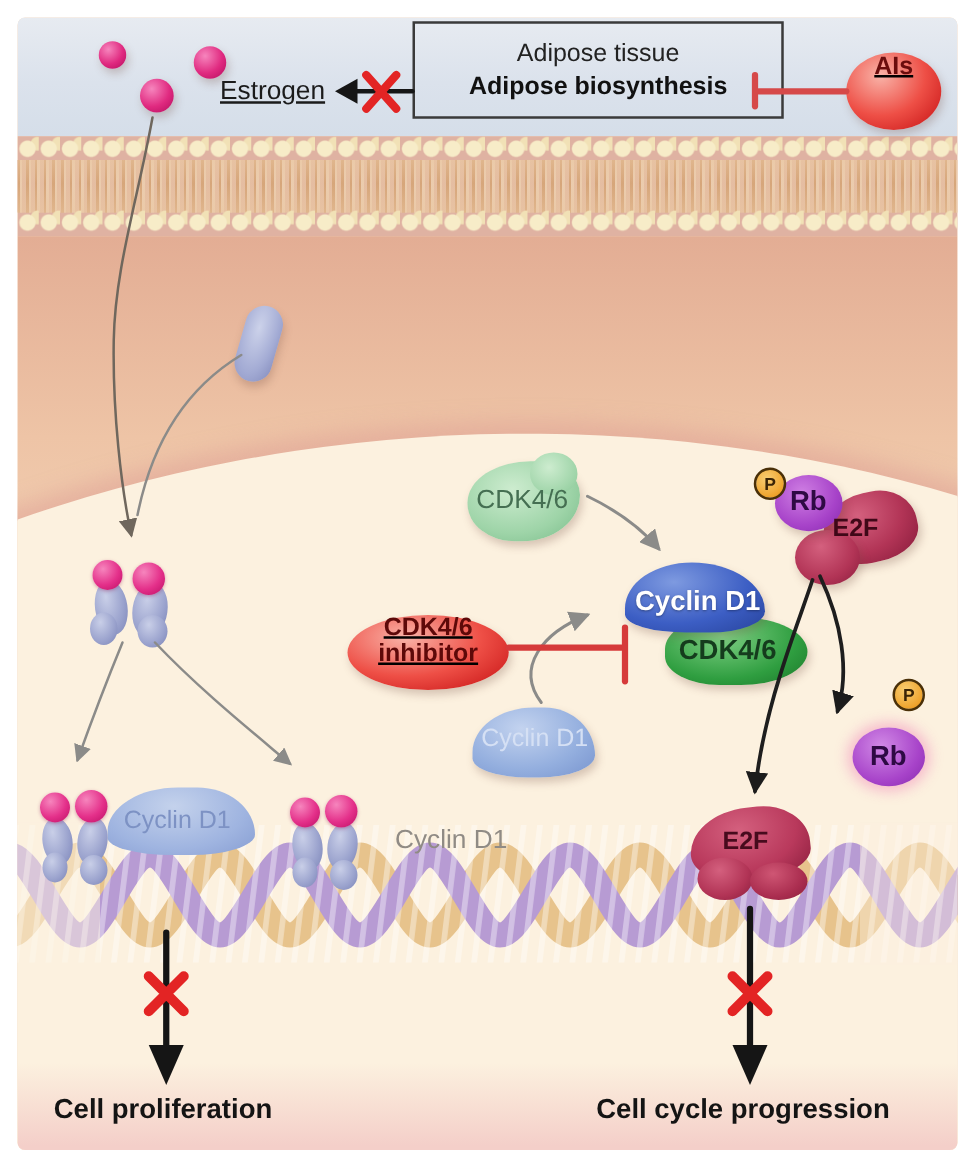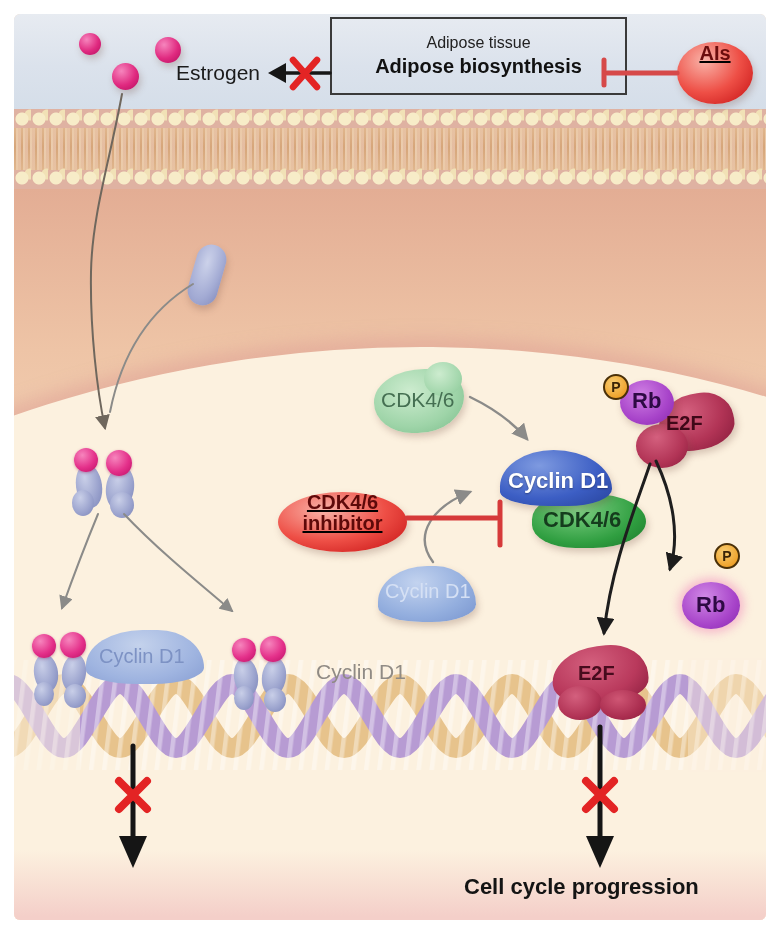--- a/index.html
+++ b/index.html
@@ -82,25 +82,25 @@
     </g>
   </svg>
 
   <div class="blob" style="left:79px;top:33px;width:22px;height:22px;border-radius:50%;
               background:radial-gradient(circle at 35% 30%,#f685bd,#e02a80 55%,#b81060 95%);"></div>
   <div class="blob" style="left:155px;top:37px;width:26px;height:26px;border-radius:50%;
               background:radial-gradient(circle at 35% 30%,#f685bd,#e02a80 55%,#b81060 95%);"></div>
   <div class="blob" style="left:112px;top:63px;width:27px;height:27px;border-radius:50%;
               background:radial-gradient(circle at 35% 30%,#f685bd,#e02a80 55%,#b81060 95%);"></div>
 
-  <div class="lbl" style="left:176px;top:61px;font-size:21px;">Estrogen</div>
+  <div class="lbl" style="left:176px;top:61px;font-size:21px;text-decoration:underline;">Estrogen</div>
 
   <div class="abs" style="left:330px;top:17px;width:297px;height:78px;border:2px solid #3a3a3a;box-sizing:border-box;
               display:flex;flex-direction:column;align-items:center;justify-content:center;gap:3px;">
-    <div class="lbl" style="position:static;font-size:16px;color:#222;">Adipose tissue</div>
+    <div class="lbl" style="position:static;font-size:20px;color:#222;">Adipose tissue</div>
     <div class="lbl" style="position:static;font-size:20px;font-weight:bold;color:#111;">Adipose biosynthesis</div>
   </div>
 
   <div class="blob redoval" style="left:677px;top:42px;width:76px;height:62px;">
     <span class="lbl" style="position:static;font-size:20px;font-weight:bold;color:#6b0d0d;">AIs</span>
   </div>
 
   <div class="blob" style="left:192px;top:244px;width:30px;height:62px;border-radius:16px;transform:rotate(16deg);
               background:radial-gradient(ellipse at 40% 30%,#ccd2ea,#a3abd4 60%,#8890c0 95%);"></div>
 
@@ -184,21 +184,22 @@
   <div class="abs" style="left:552px;top:642px;width:104px;height:86px;">
     <div class="blob" style="left:0;top:4px;width:96px;height:58px;border-radius:55% 45% 50% 50%/65% 60% 40% 45%;transform:rotate(-6deg);box-shadow:none;
                 background:radial-gradient(ellipse at 42% 30%,#d4607e,#b9395c 58%,#8e1f3f 95%);"></div>
     <div class="blob" style="left:6px;top:44px;width:44px;height:34px;border-radius:50%;box-shadow:none;
                 background:radial-gradient(ellipse at 40% 30%,#d4607e,#b23456 60%,#8e1f3f 95%);"></div>
     <div class="blob" style="left:48px;top:48px;width:46px;height:30px;border-radius:50%;box-shadow:none;
                 background:radial-gradient(ellipse at 40% 30%,#cf5674,#ab2e50 60%,#8e1f3f 95%);"></div>
     <div class="lbl" style="left:26px;top:20px;font-size:20px;font-weight:600;color:#470b1d;">E2F</div>
   </div>
 
-  <div class="lbl" style="left:464px;top:874px;font-size:22px;font-weight:bold;color:#141414;">Cell cycle progression</div>
+  <div class="lbl" style="left:43px;top:874px;font-size:22px;font-weight:bold;color:#141414;">Cell proliferation</div>
+  <div class="lbl" style="left:477px;top:874px;font-size:22px;font-weight:bold;color:#141414;">Cell cycle progression</div>
 
   <svg width="780" height="935" viewBox="0 0 780 935">
     <defs>
       <marker id="mg" viewBox="0 0 10 10" refX="8.5" refY="5" markerWidth="7" markerHeight="7" orient="auto">
         <path d="M0,0 L10,5 L0,10 z" fill="#8b8b89"></path>
         </marker>
       <marker id="md" viewBox="0 0 10 10" refX="8.5" refY="5" markerWidth="7.5" markerHeight="7.5" orient="auto">
         <path d="M0,0 L10,5 L0,10 z" fill="#6f675d"></path>
         </marker>
       <marker id="mb" viewBox="0 0 10 10" refX="8.5" refY="5" markerWidth="6" markerHeight="6" orient="auto">

